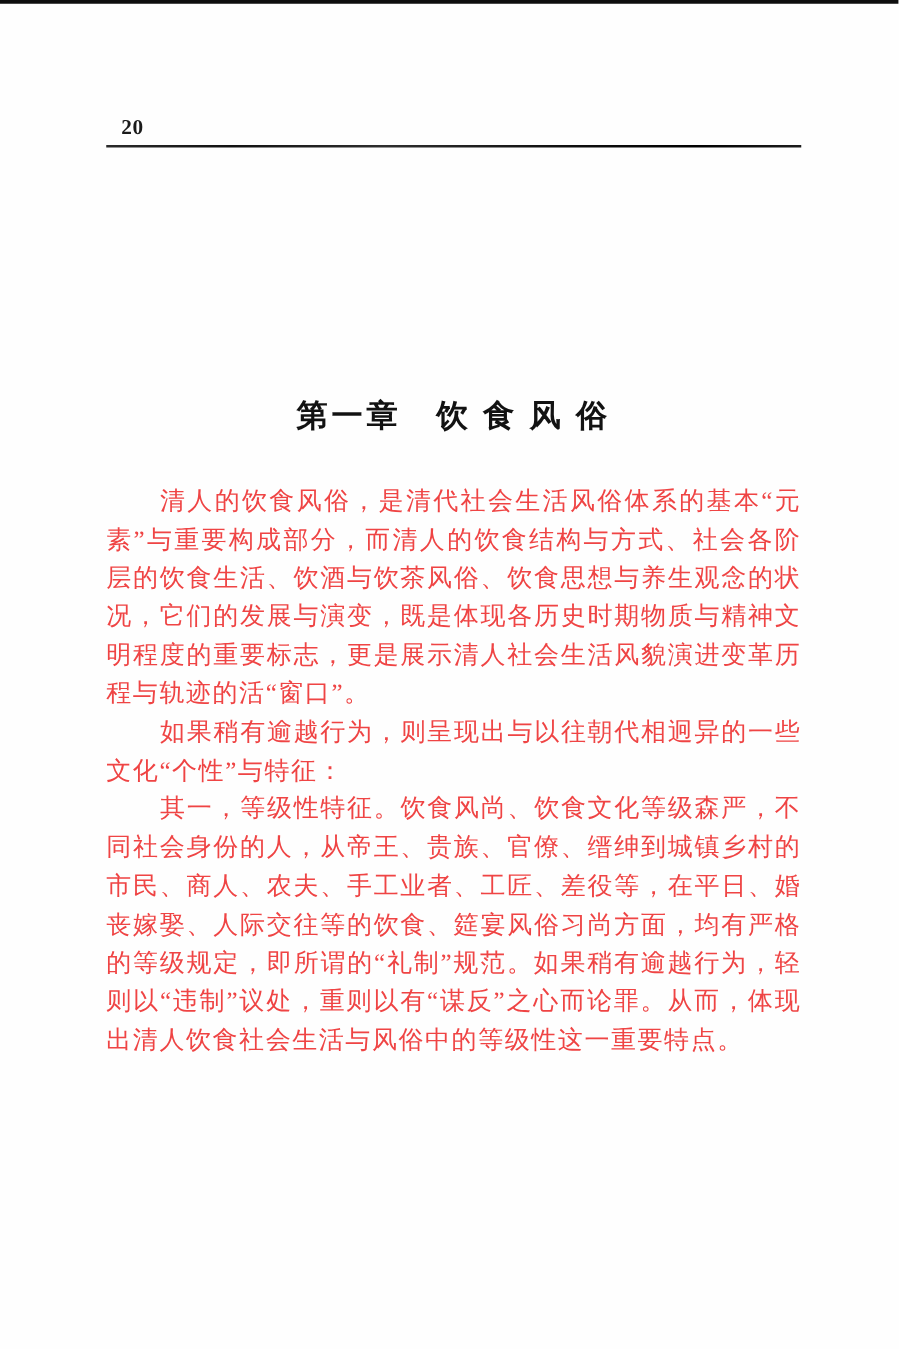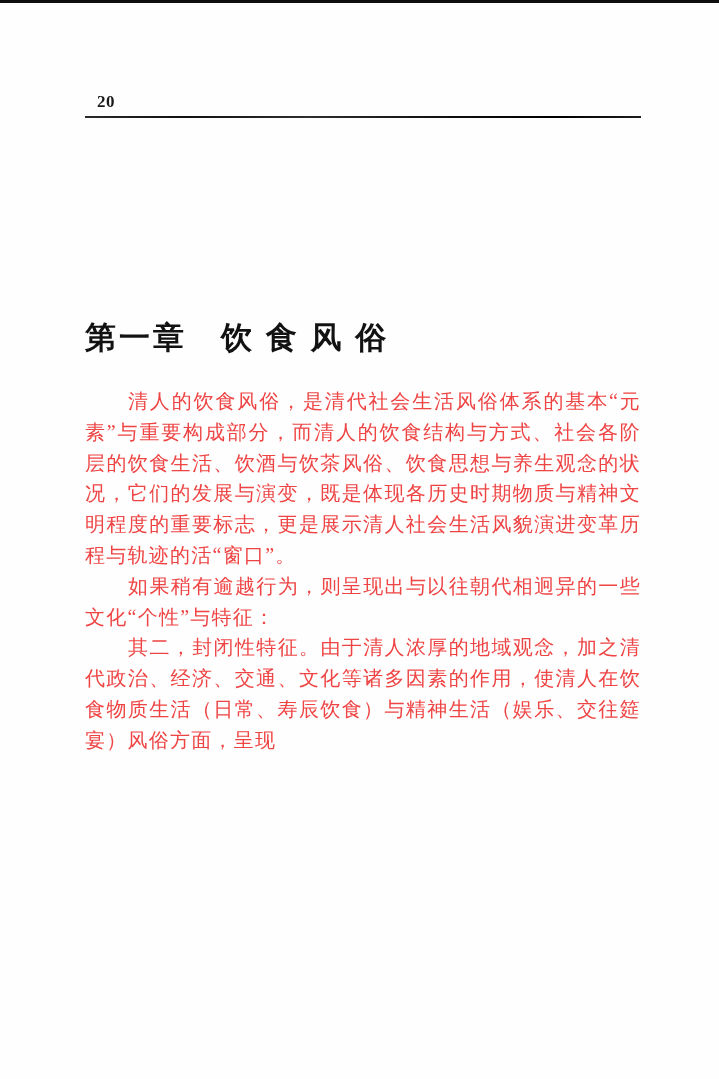--- a/index.html
+++ b/index.html
@@ -40,21 +40,22 @@
     width: 556px;
     height: 2px;
     background: linear-gradient(90deg, #2a2a2a 0%, #111 18%, #2e2e2e 40%, #101010 65%, #000 85%, #1c1c1c 100%);
   }
   .chapter-title {
     position: absolute;
     top: 320px;
     left: 85px;
     width: 556px;
     margin: 0;
-    font-size: 31px;
+    text-align: center;
+    font-size: 25px;
     font-weight: 600;
     letter-spacing: 3px;
     line-height: 1.15;
     color: #121212;
     white-space: nowrap;
   }
   .body-text {
     position: absolute;
     top: 386px;
     left: 85px;
@@ -79,16 +80,16 @@
 
   <span class="page-number">20</span>
 
   <div class="header-rule"></div>
 
   <h1 class="chapter-title">第一章　饮 食 风 俗</h1>
 
   <main class="body-text">
     <p>清人的饮食风俗，是清代社会生活风俗体系的基本“元素”与重要构成部分，而清人的饮食结构与方式、社会各阶层的饮食生活、饮酒与饮茶风俗、饮食思想与养生观念的状况，它们的发展与演变，既是体现各历史时期物质与精神文明程度的重要标志，更是展示清人社会生活风貌演进变革历程与轨迹的活“窗口”。</p>
     <p>如果稍有逾越行为，则呈现出与以往朝代相迥异的一些文化“个性”与特征：</p>
-    <p>其二，封闭性特征。由于清人浓厚的地域观念，加之清代政治、经济、交通、文化等诸多因素的作用，使清人在饮食物质生活（日常、寿辰饮食）与精神生活（娱乐、交往筵宴）风俗方面，呈现</p>
+    <p>其一，等级性特征。饮食风尚、饮食文化等级森严，不同社会身份的人，从帝王、贵族、官僚、缙绅到城镇乡村的市民、商人、农夫、手工业者、工匠、差役等，在平日、婚丧嫁娶、人际交往等的饮食、筵宴风俗习尚方面，均有严格的等级规定，即所谓的“礼制”规范。如果稍有逾越行为，轻则以“违制”议处，重则以有“谋反”之心而论罪。从而，体现出清人饮食社会生活与风俗中的等级性这一重要特点。</p>
   </main>
 
 </div>
 
 </body></html>

